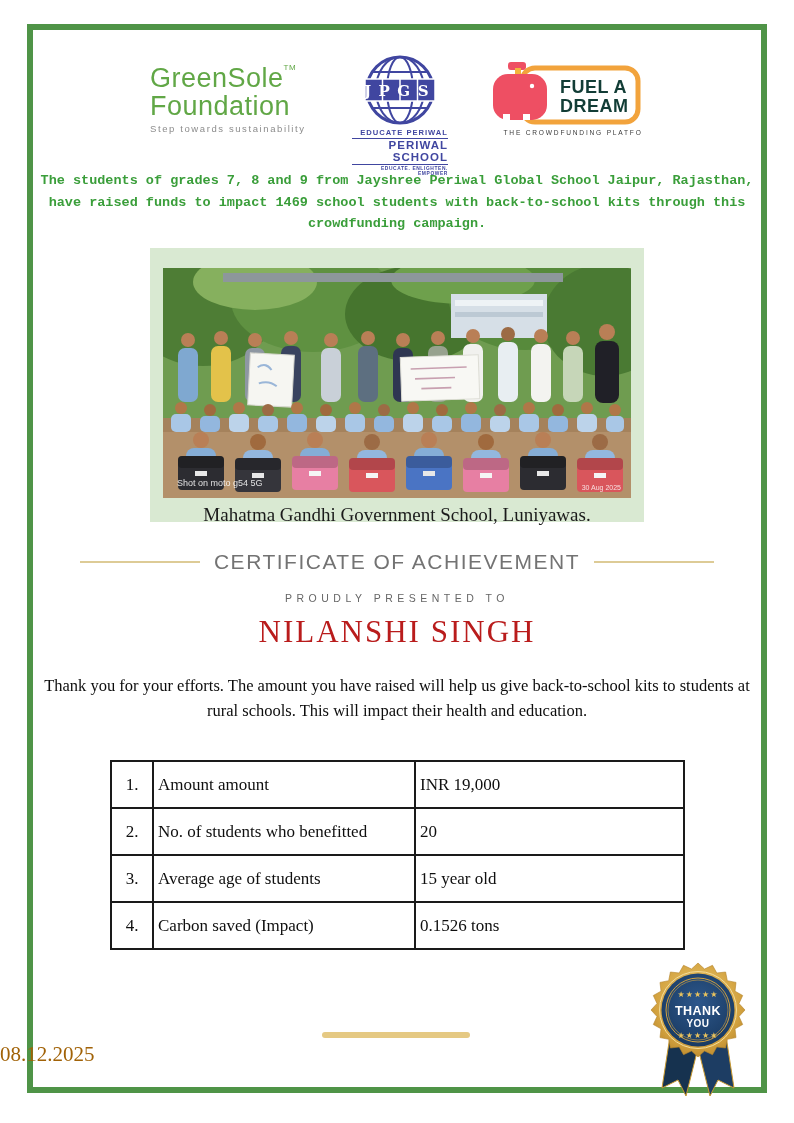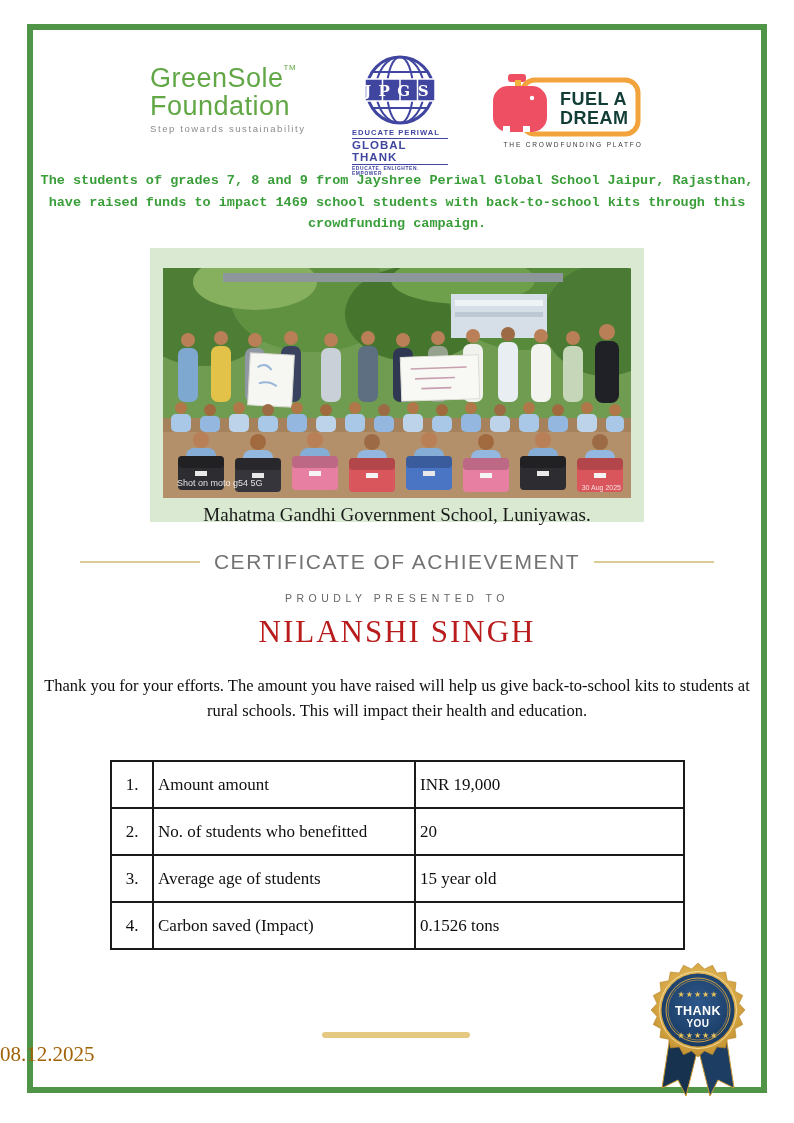--- a/index.html
+++ b/index.html
@@ -8,27 +8,27 @@
   .abs{position:absolute;}
   .frame{left:27px;top:24px;right:27px;bottom:30px;border:6px solid #4f9447;z-index:1;}
   .content{z-index:2;}
 
   
   .logo-greensole{left:150px;top:64px;width:170px;font-family:"Liberation Sans",sans-serif;}
   .gs-line{font-size:27px;line-height:1.05;color:#61a746;font-weight:400;letter-spacing:0.5px;}
   .gs-tm{font-size:8px;vertical-align:top;color:#61a746;}
   .gs-tag{margin-top:2px;font-size:9.5px;letter-spacing:1.6px;color:#8c8c8c;}
 
-  .logo-jpgs{left:352px;top:54px;width:96px;text-align:left;color:#4046a0;
+  .logo-jpgs{left:352px;top:54px;width:96px;text-align:right;color:#4046a0;
              font-family:"Liberation Sans",sans-serif;}
   .jpgs-l1{font-size:7.6px;font-weight:bold;letter-spacing:1px;border-bottom:1px solid #4046a0;padding-bottom:1px;}
   .jpgs-l2{font-size:11.5px;font-weight:bold;letter-spacing:1px;border-bottom:1px solid #4046a0;padding-bottom:1px;}
   .jpgs-l3{font-size:4.9px;font-weight:bold;letter-spacing:0.6px;margin-top:1px;}
 
-  .logo-fuel{left:490px;top:72px;width:152px;}
+  .logo-fuel{left:490px;top:60px;width:152px;}
 
   
   .intro{left:37px;top:170px;width:720px;text-align:center;
          font-family:Liberation Mono, monospace;font-weight:bold;
          font-size:13.5px;line-height:1.6;color:#3a9e3a;}
 
   
   .photo-block{left:150px;top:248px;width:494px;height:274px;background:#d9e9d2;}
   .photo{position:absolute;left:13px;top:20px;width:468px;height:230px;overflow:hidden;}
   .photo-caption{position:absolute;left:0;top:256px;width:100%;text-align:center;
@@ -79,21 +79,21 @@
       <line x1="10" y1="18" x2="68" y2="18" stroke="#4046a0" stroke-width="2"></line>
       <line x1="6" y1="36" x2="72" y2="36" stroke="#4046a0" stroke-width="2"></line>
       <line x1="10" y1="54" x2="68" y2="54" stroke="#4046a0" stroke-width="2"></line>
       <rect x="4" y="25" width="70" height="22" fill="#4046a0" stroke="#ffffff" stroke-width="1.5"></rect>
       <line x1="21.5" y1="25" x2="21.5" y2="47" stroke="#ffffff" stroke-width="1.5"></line>
       <line x1="39" y1="25" x2="39" y2="47" stroke="#ffffff" stroke-width="1.5"></line>
       <line x1="56.5" y1="25" x2="56.5" y2="47" stroke="#ffffff" stroke-width="1.5"></line>
       <text x="39" y="42" text-anchor="middle" fill="#ffffff" font-family="DejaVu Serif,serif" font-size="15" font-weight="bold" letter-spacing="7.5">JPGS</text>
     </svg>
     <div class="jpgs-l1">EDUCATE PERIWAL</div>
-    <div class="jpgs-l2">GLOBAL THANK</div>
+    <div class="jpgs-l2">PERIWAL SCHOOL</div>
     <div class="jpgs-l3">EDUCATE. ENLIGHTEN. EMPOWER</div>
   </div>
 
   <div class="abs content logo-fuel">
     <svg width="152" height="80" viewBox="0 0 152 80">
       <rect x="32" y="8" width="116" height="54" rx="13" fill="#ffffff" stroke="#f2a33c" stroke-width="5"></rect>
 
       <rect x="18" y="2" width="18" height="8" rx="3" fill="#ee4f63"></rect>
       <rect x="25" y="8" width="6" height="9" fill="#f2b43c"></rect>
       <rect x="3" y="14" width="54" height="46" rx="15" fill="#ee4f63"></rect>

